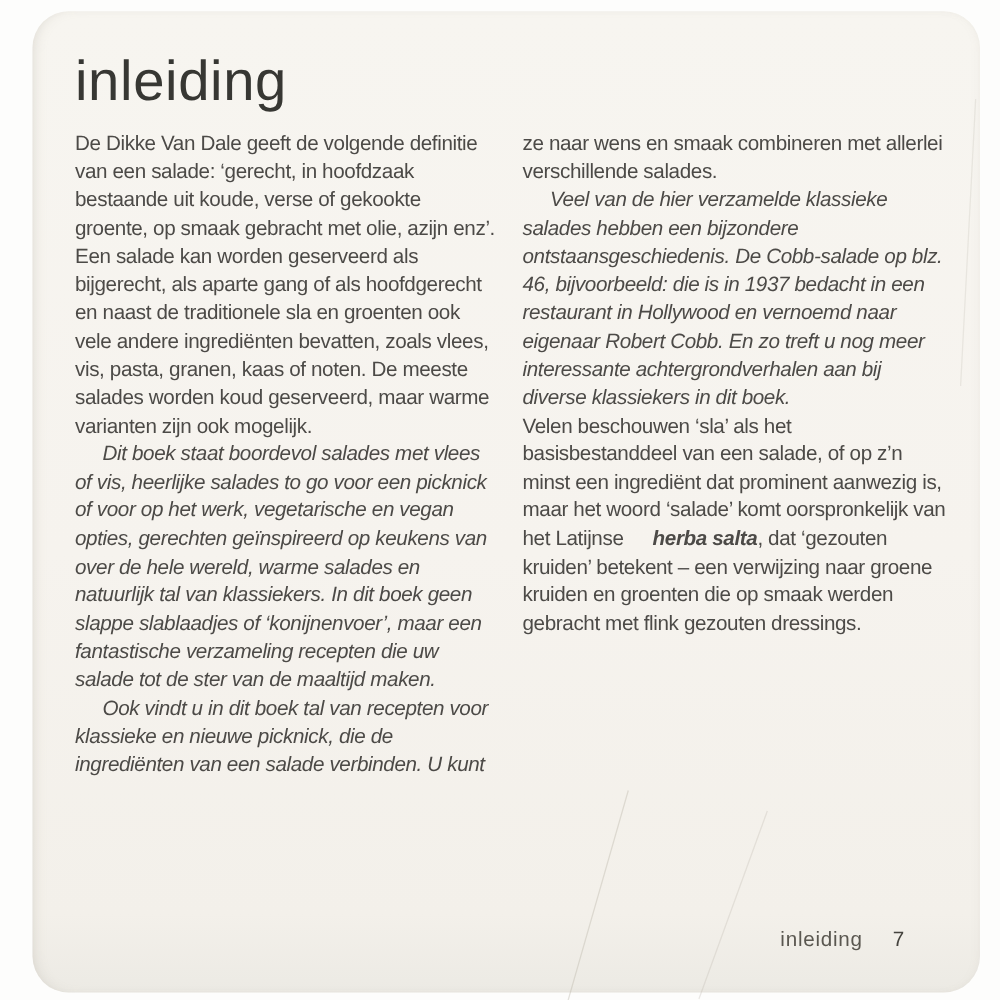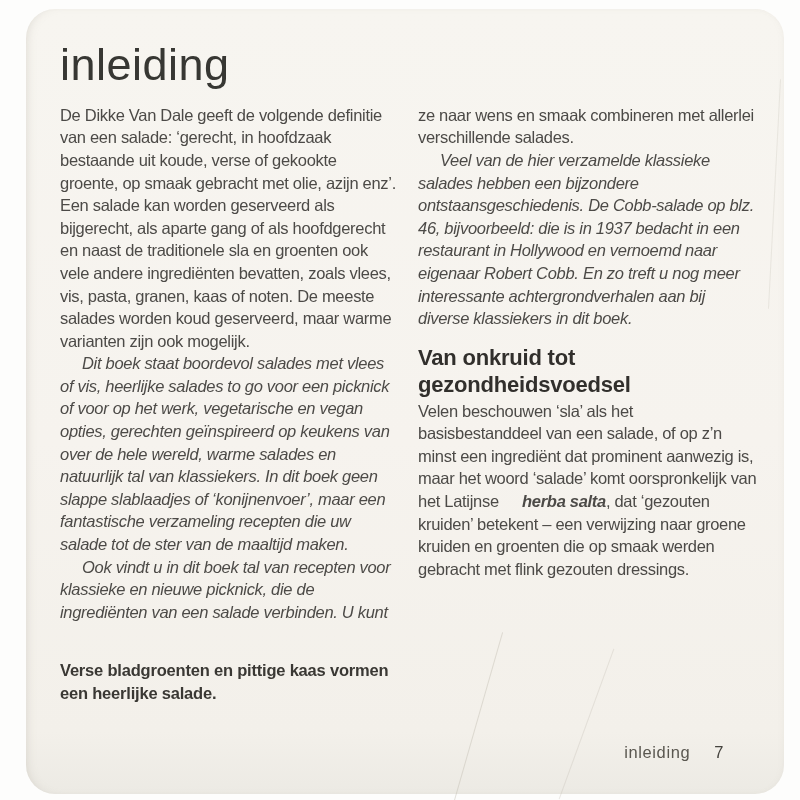--- a/index.html
+++ b/index.html
@@ -115,29 +115,27 @@
         <div class="col left">
           <p>De Dikke Van Dale geeft de volgende definitie van een salade: ‘gerecht, in hoofdzaak bestaande uit koude, verse of gekookte groente, op smaak gebracht met olie, azijn enz’. Een salade kan worden geserveerd als bijgerecht, als aparte gang of als hoofdgerecht en naast de traditionele sla en groenten ook vele andere ingrediënten bevatten, zoals vlees, vis, pasta, granen, kaas of noten. De meeste salades worden koud geserveerd, maar warme varianten zijn ook mogelijk.</p>
           <p class="indented">Dit boek staat boordevol salades met vlees of vis, heerlijke salades to go voor een picknick of voor op het werk, vegetarische en vegan opties, gerechten geïnspireerd op keukens van over de hele wereld, warme salades en natuurlijk tal van klassiekers. In dit boek geen slappe slablaadjes of ‘konijnenvoer’, maar een fantastische verzameling recepten die uw salade tot de ster van de maaltijd maken.</p>
           <p class="indented">Ook vindt u in dit boek tal van recepten voor klassieke en nieuwe picknick, die de ingrediënten van een salade verbinden. U kunt</p>
         </div>
 
         <div class="col right">
           <p>ze naar wens en smaak combineren met allerlei verschillende salades.</p>
           <p class="indented">Veel van de hier verzamelde klassieke salades hebben een bijzondere ontstaansgeschiedenis. De Cobb-salade op blz. 46, bijvoorbeeld: die is in 1937 bedacht in een restaurant in Hollywood en vernoemd naar eigenaar Robert Cobb. En zo treft u nog meer interessante achtergrondverhalen aan bij diverse klassiekers in dit boek.</p>
 
-          <h2 class="section-heading">Van onkruid tot gezondheidsvoedsel</h2>
 
           <p><span>Velen beschouwen ‘sla’ als het basisbestanddeel van een salade, of op z’n minst een ingrediënt dat prominent aanwezig is, maar het woord ‘salade’ komt oorspronkelijk van het Latijnse </span><span class="italic-term">herba salta</span><span>, dat ‘gezouten kruiden’ betekent – een verwijzing naar groene kruiden en groenten die op smaak werden gebracht met flink gezouten dressings.</span></p>
         </div>
 
       </div>
     </div>
 
-    <div class="photo-caption">Verse bladgroenten en pittige kaas vormen een heerlijke salade.</div>
 
     <div class="footer">
       <span class="section-label">inleiding</span>
       <span class="page-number">7</span>
     </div>
 
     <div class="crease c1"></div>
     <div class="crease c2"></div>
     <div class="crease c3"></div>
   </div>

